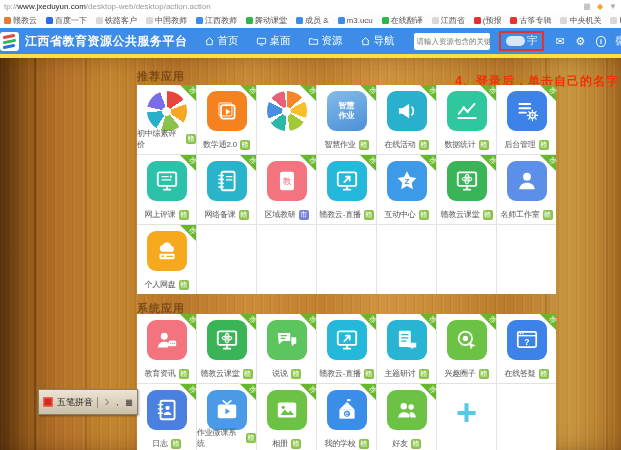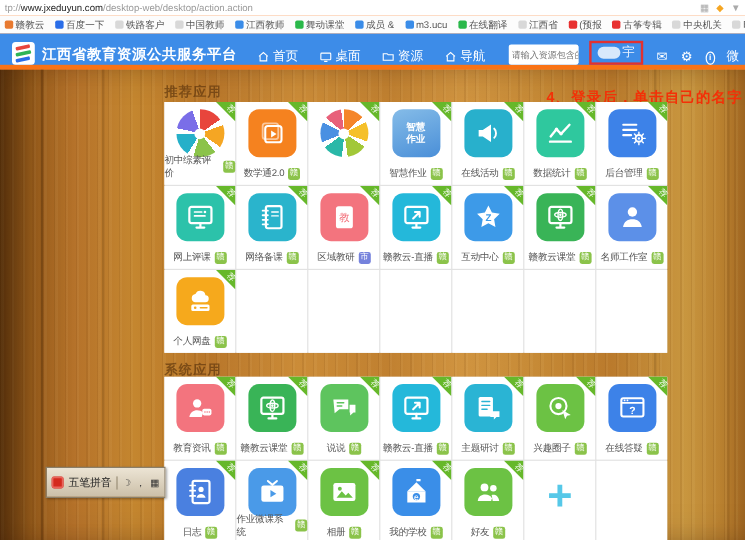--- a/index.html
+++ b/index.html
@@ -1,30 +1,30 @@
 <!DOCTYPE html>
 <html><head>
 <meta charset="utf-8">
 <style>
   *{margin:0;padding:0;box-sizing:border-box}
   body{font-family:"Liberation Sans",sans-serif}
-  .page{position:relative;width:621px;height:450px;overflow:hidden;background:#f97316}
+  .page{position:relative;width:621px;height:450px;overflow:hidden;background:#fde047}
 
   
   .urlbar{position:absolute;left:0;top:0;width:621px;height:13px;background:#fff;display:flex;align-items:center;font-size:8px;color:#999;padding:0 4px;white-space:nowrap}
   .urlbar .dom{color:#222;font-weight:normal}
   .urlbar .spacer{flex:1}
   .urlbar .uic{font-size:8px;color:#aaa;margin-left:6px}
   .urlbar .uic.orange{color:#f5a623}
   .bookmarks{position:absolute;left:0;top:13px;width:621px;height:15px;background:#fcfcfc;display:flex;align-items:center;gap:9px;padding:0 4px;font-size:8px;color:#555;white-space:nowrap;overflow:hidden}
   .bm{display:inline-flex;align-items:center;gap:2px}
   .bm-ico{display:inline-block;width:7px;height:7px;border-radius:1.5px}
 
   
-  .hdr{position:absolute;left:0;top:28px;width:621px;height:26px;background:#3d8ce8;display:flex;align-items:flex-end;color:#fff;padding:0 10px;white-space:nowrap}
+  .hdr{position:absolute;left:0;top:28px;width:621px;height:26px;background:#3d8ce8;display:flex;align-items:center;color:#fff;padding:0 0;white-space:nowrap}
   .logo{width:19px;height:19px;background:#fff;border-radius:3px;position:relative;margin-right:6px;overflow:hidden;flex:0 0 auto}
   .logo i{position:absolute;left:3px;width:12px;height:3px;border-radius:1px;transform:rotate(-12deg)}
   .logo i:nth-child(1){top:3px;background:#e8453c}
   .logo i:nth-child(2){top:8px;background:#2fb457;width:13px}
   .logo i:nth-child(3){top:13px;background:#2a6de8}
   .hdr-title{font-size:12px;font-weight:bold;margin-right:16px;letter-spacing:.5px}
   .nav-item{display:inline-flex;align-items:center;gap:3px;font-size:10.5px;margin-right:17px;cursor:pointer}
   .nav-item svg{width:11px;height:11px}
   .searchbox{display:flex;align-items:center;background:#fff;border-radius:2px;height:17px;width:98px;overflow:hidden;margin-left:2px}
   .searchbox input{border:0;outline:0;width:80px;height:15px;font-size:7.5px;color:#666;padding:0 3px;font-family:"Liberation Sans",sans-serif}

